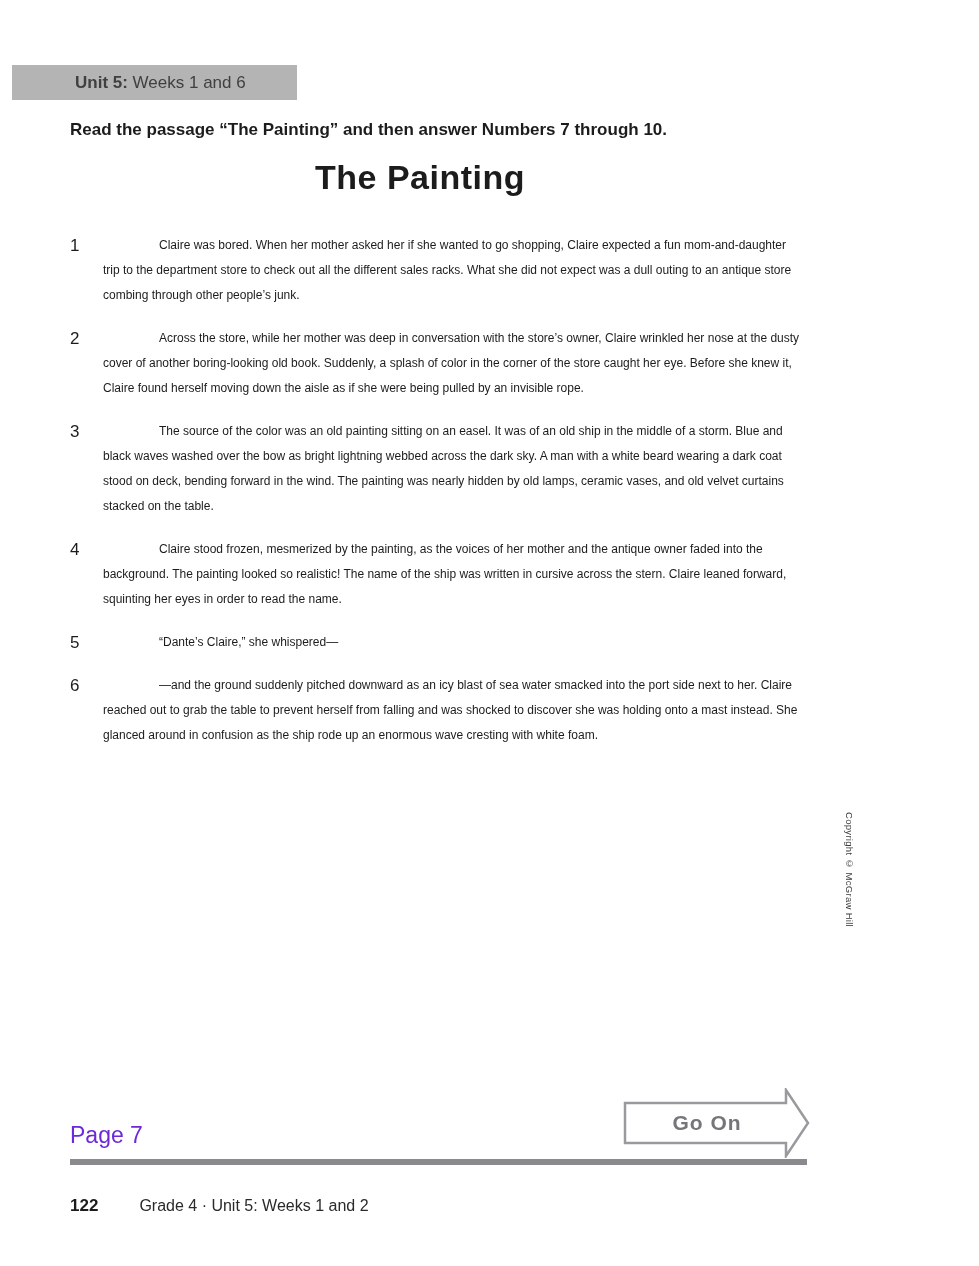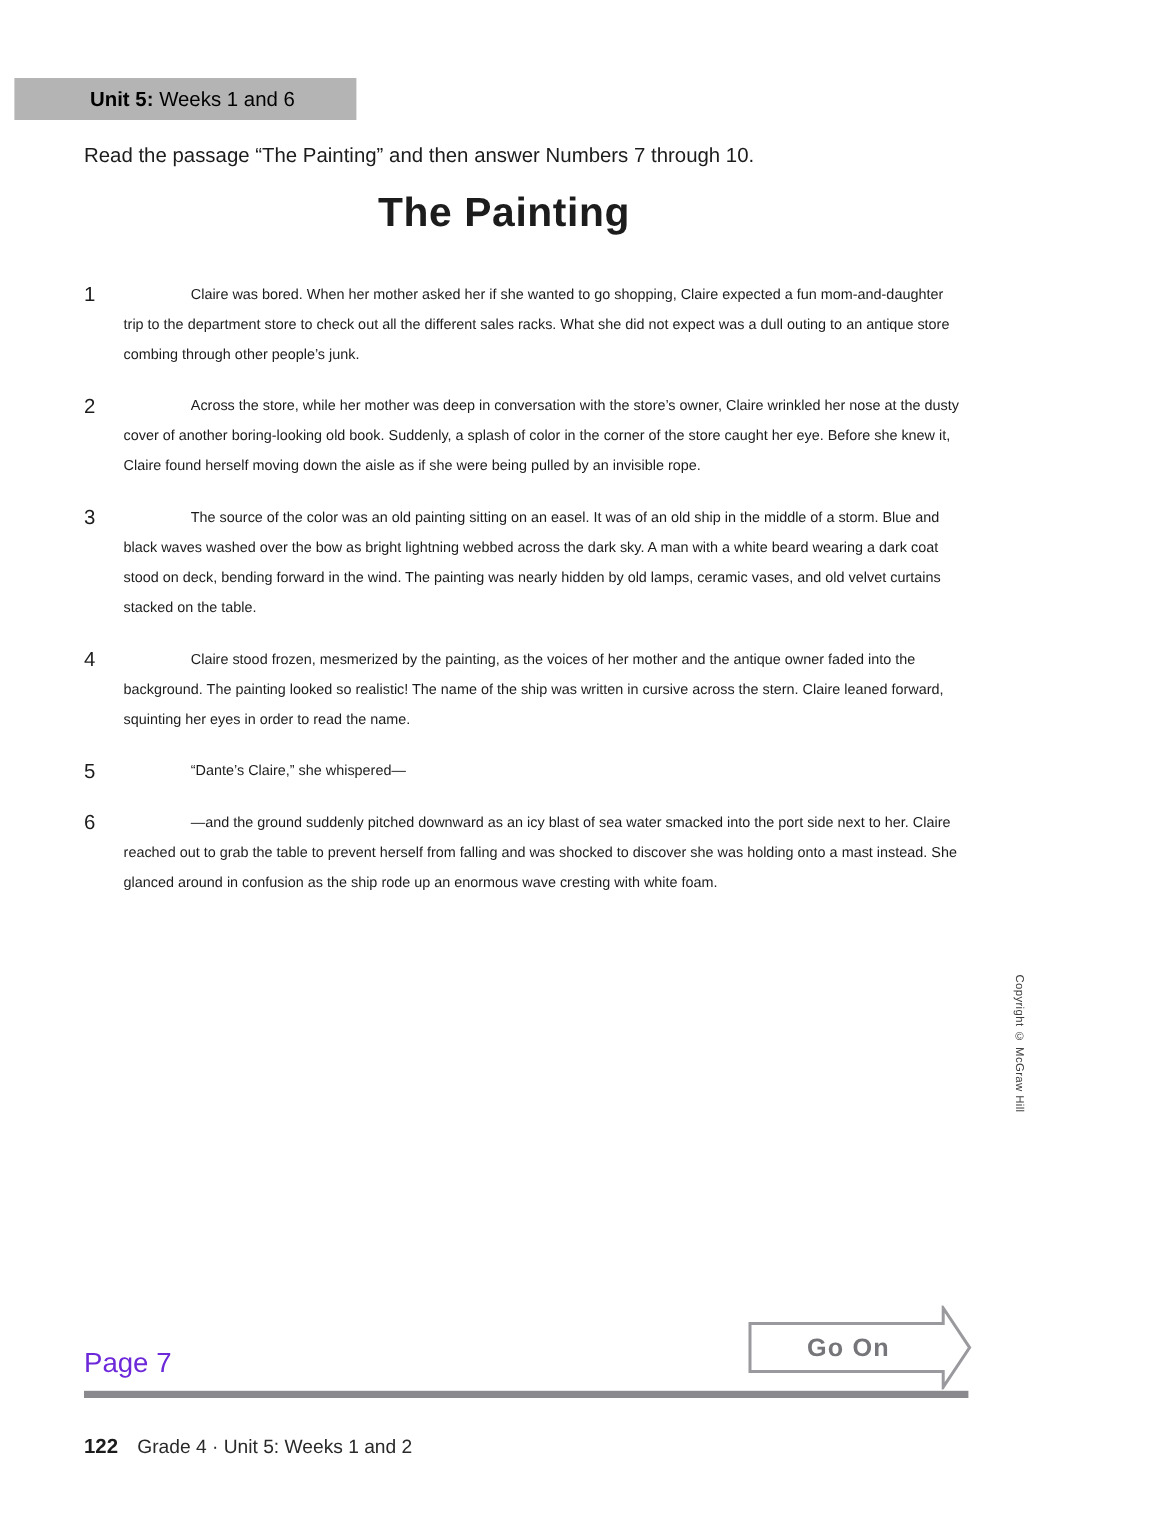--- a/index.html
+++ b/index.html
@@ -16,33 +16,33 @@
   
   .unit-banner {
     position: absolute;
     left: 12px; top: 65px;
     width: 285px; height: 35px;
     background: #b4b4b4;
     display: flex; align-items: center;
     padding-left: 63px;
     box-sizing: border-box;
     font-size: 17px;
-    color: #000000;
+    color: #404040;
     white-space: pre;
   }
   .unit-banner .b { font-weight: bold; }
 
   
   .instruction {
     position: absolute;
     left: 70px; top: 118px;
     width: 736px;
     margin: 0;
     font-size: 17px;
-    font-weight: normal;
+    font-weight: bold;
     line-height: 24px;
   }
 
   
   .passage-title {
     position: absolute;
     left: 52px; top: 158px;
     width: 736px;
     margin: 0;
     text-align: center;
@@ -116,21 +116,21 @@
     background: #8a8a8e;
   }
   .footer-meta {
     position: absolute;
     left: 70px; top: 1196px;
     width: 737px;
     display: flex;
     align-items: baseline;
     font-size: 16px;
   }
-  .book-page { font-weight: bold; font-size: 17px; margin-right: 16px; }
+  .book-page { font-weight: bold; font-size: 17px; margin-right: 41px; }
   .grade-info { color: #2a2a2a; }
   .assessment-name { margin-left: auto; font-weight: bold; }
 </style>
 </head>
 <body>
 
 <div class="page">
 
   <div class="unit-banner">
     <span class="b">Unit 5:</span><span> Weeks 1 and 6</span>

